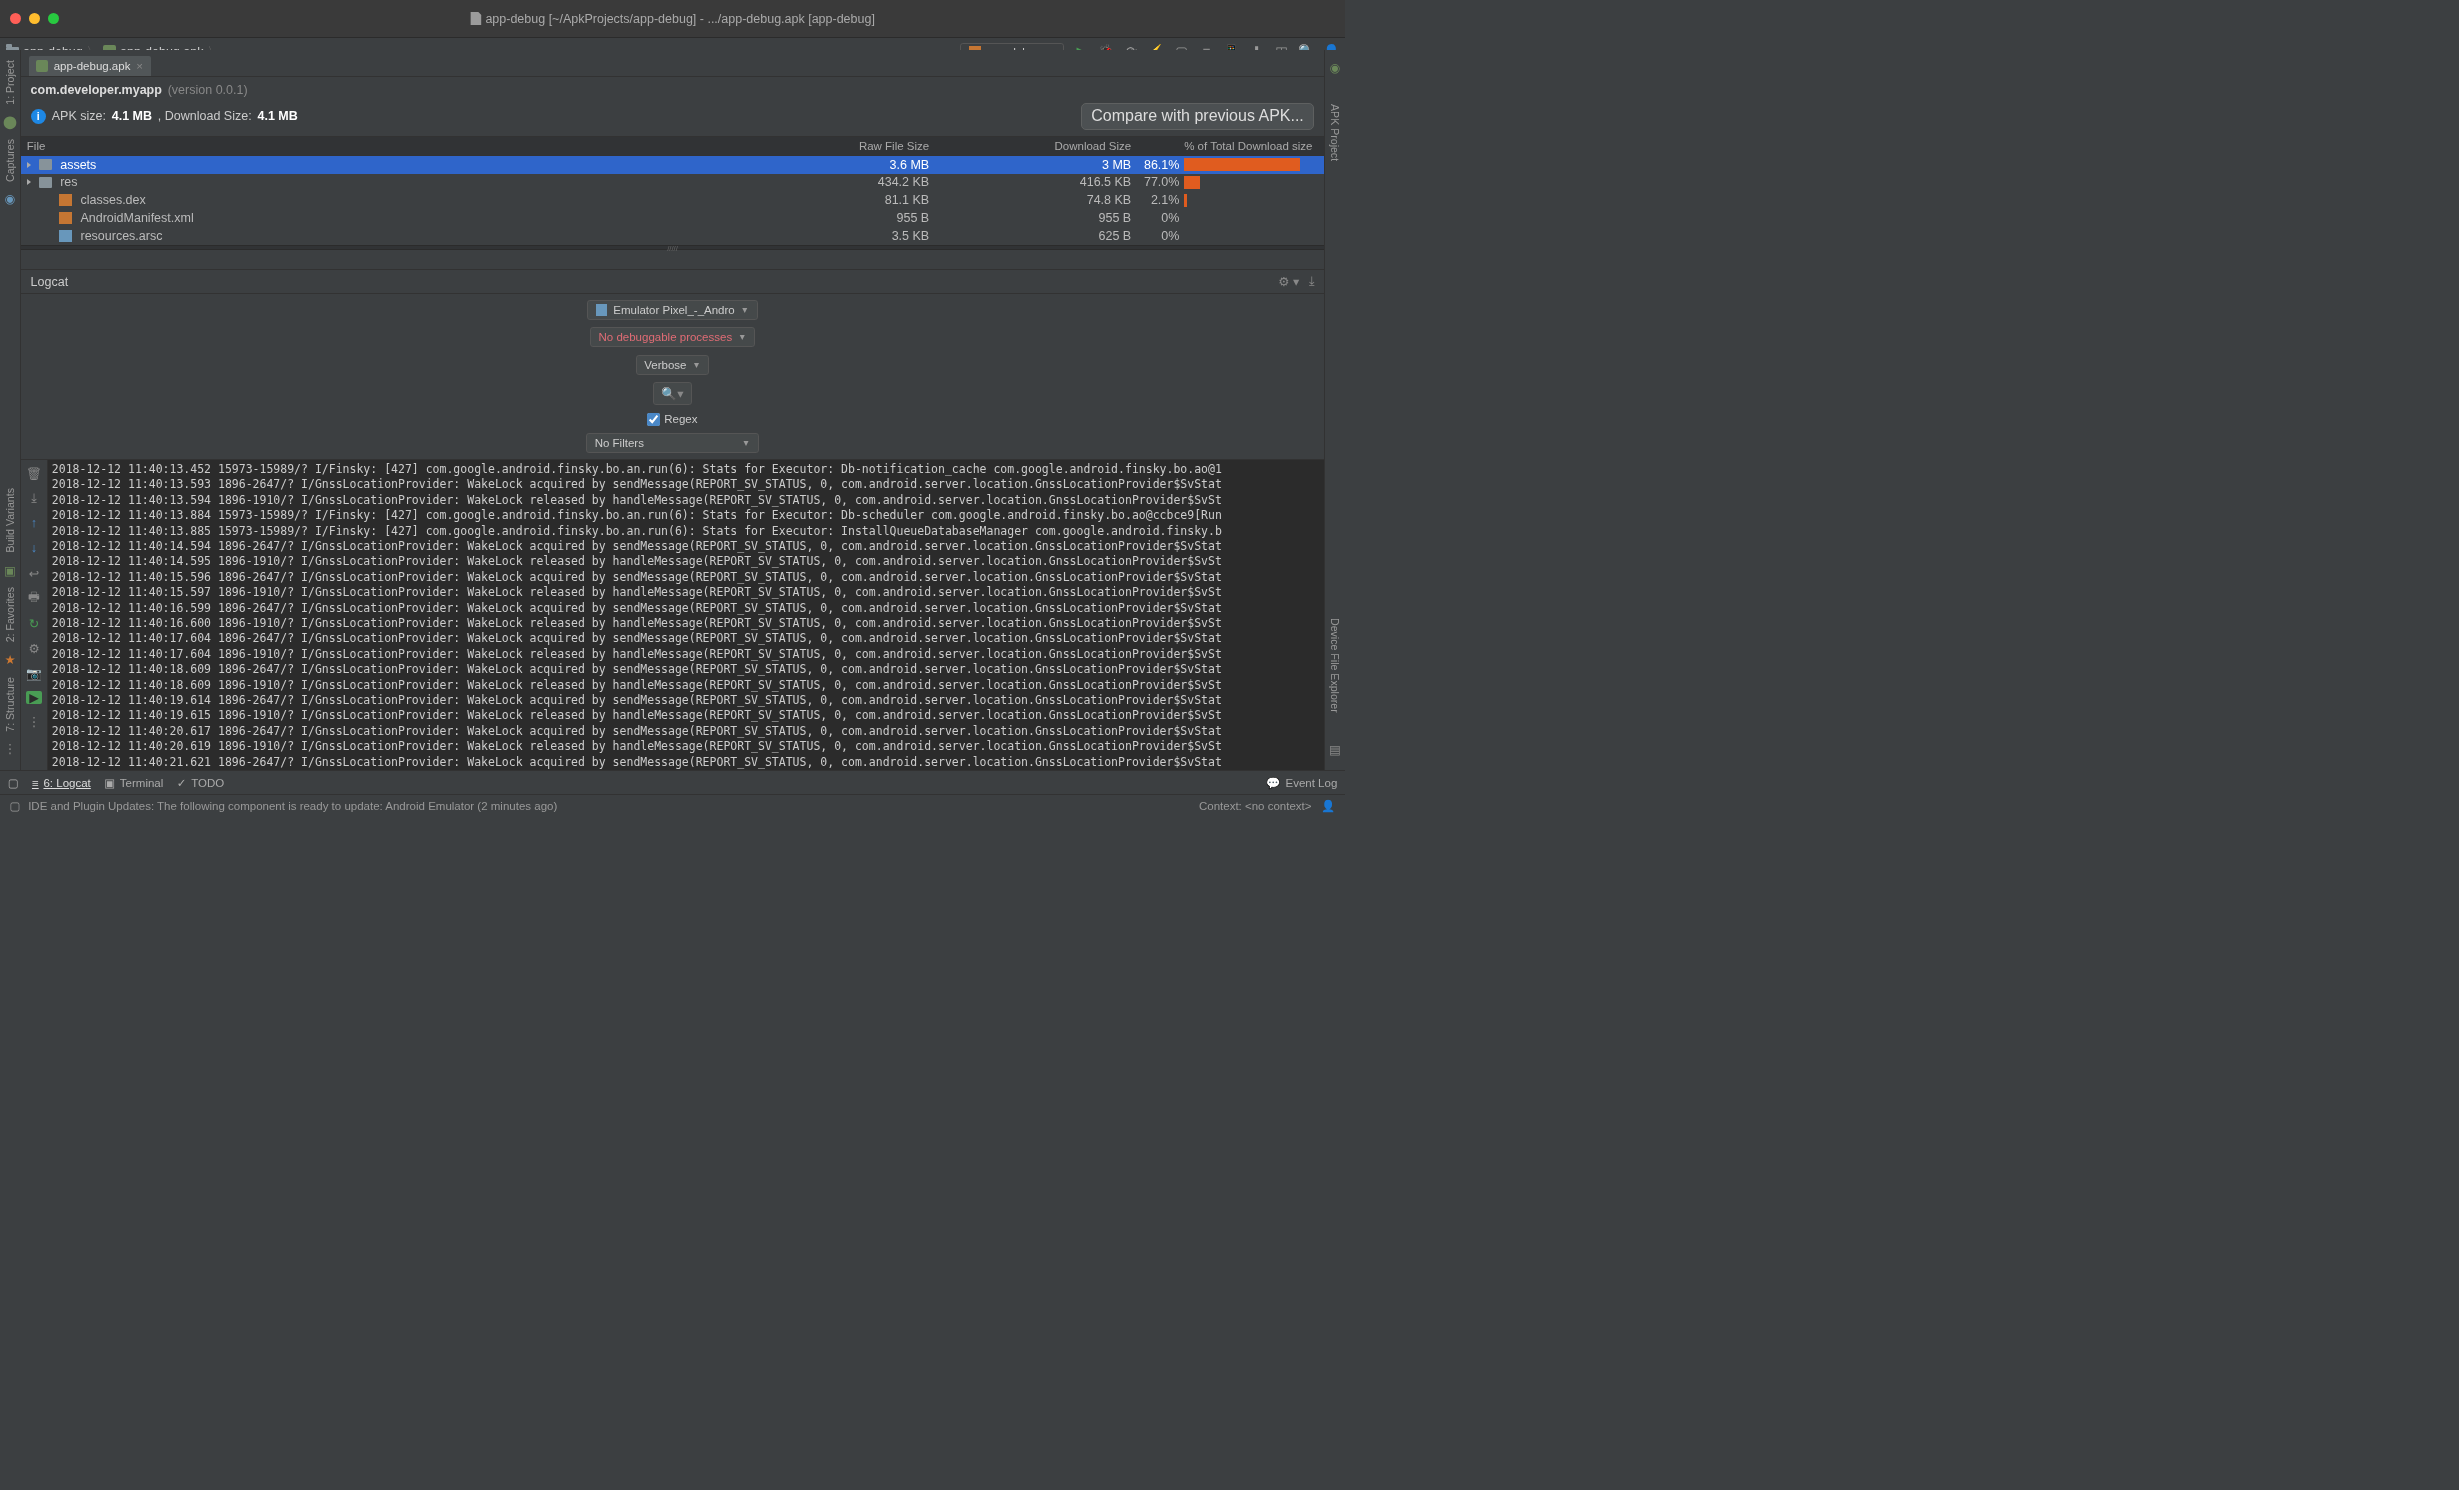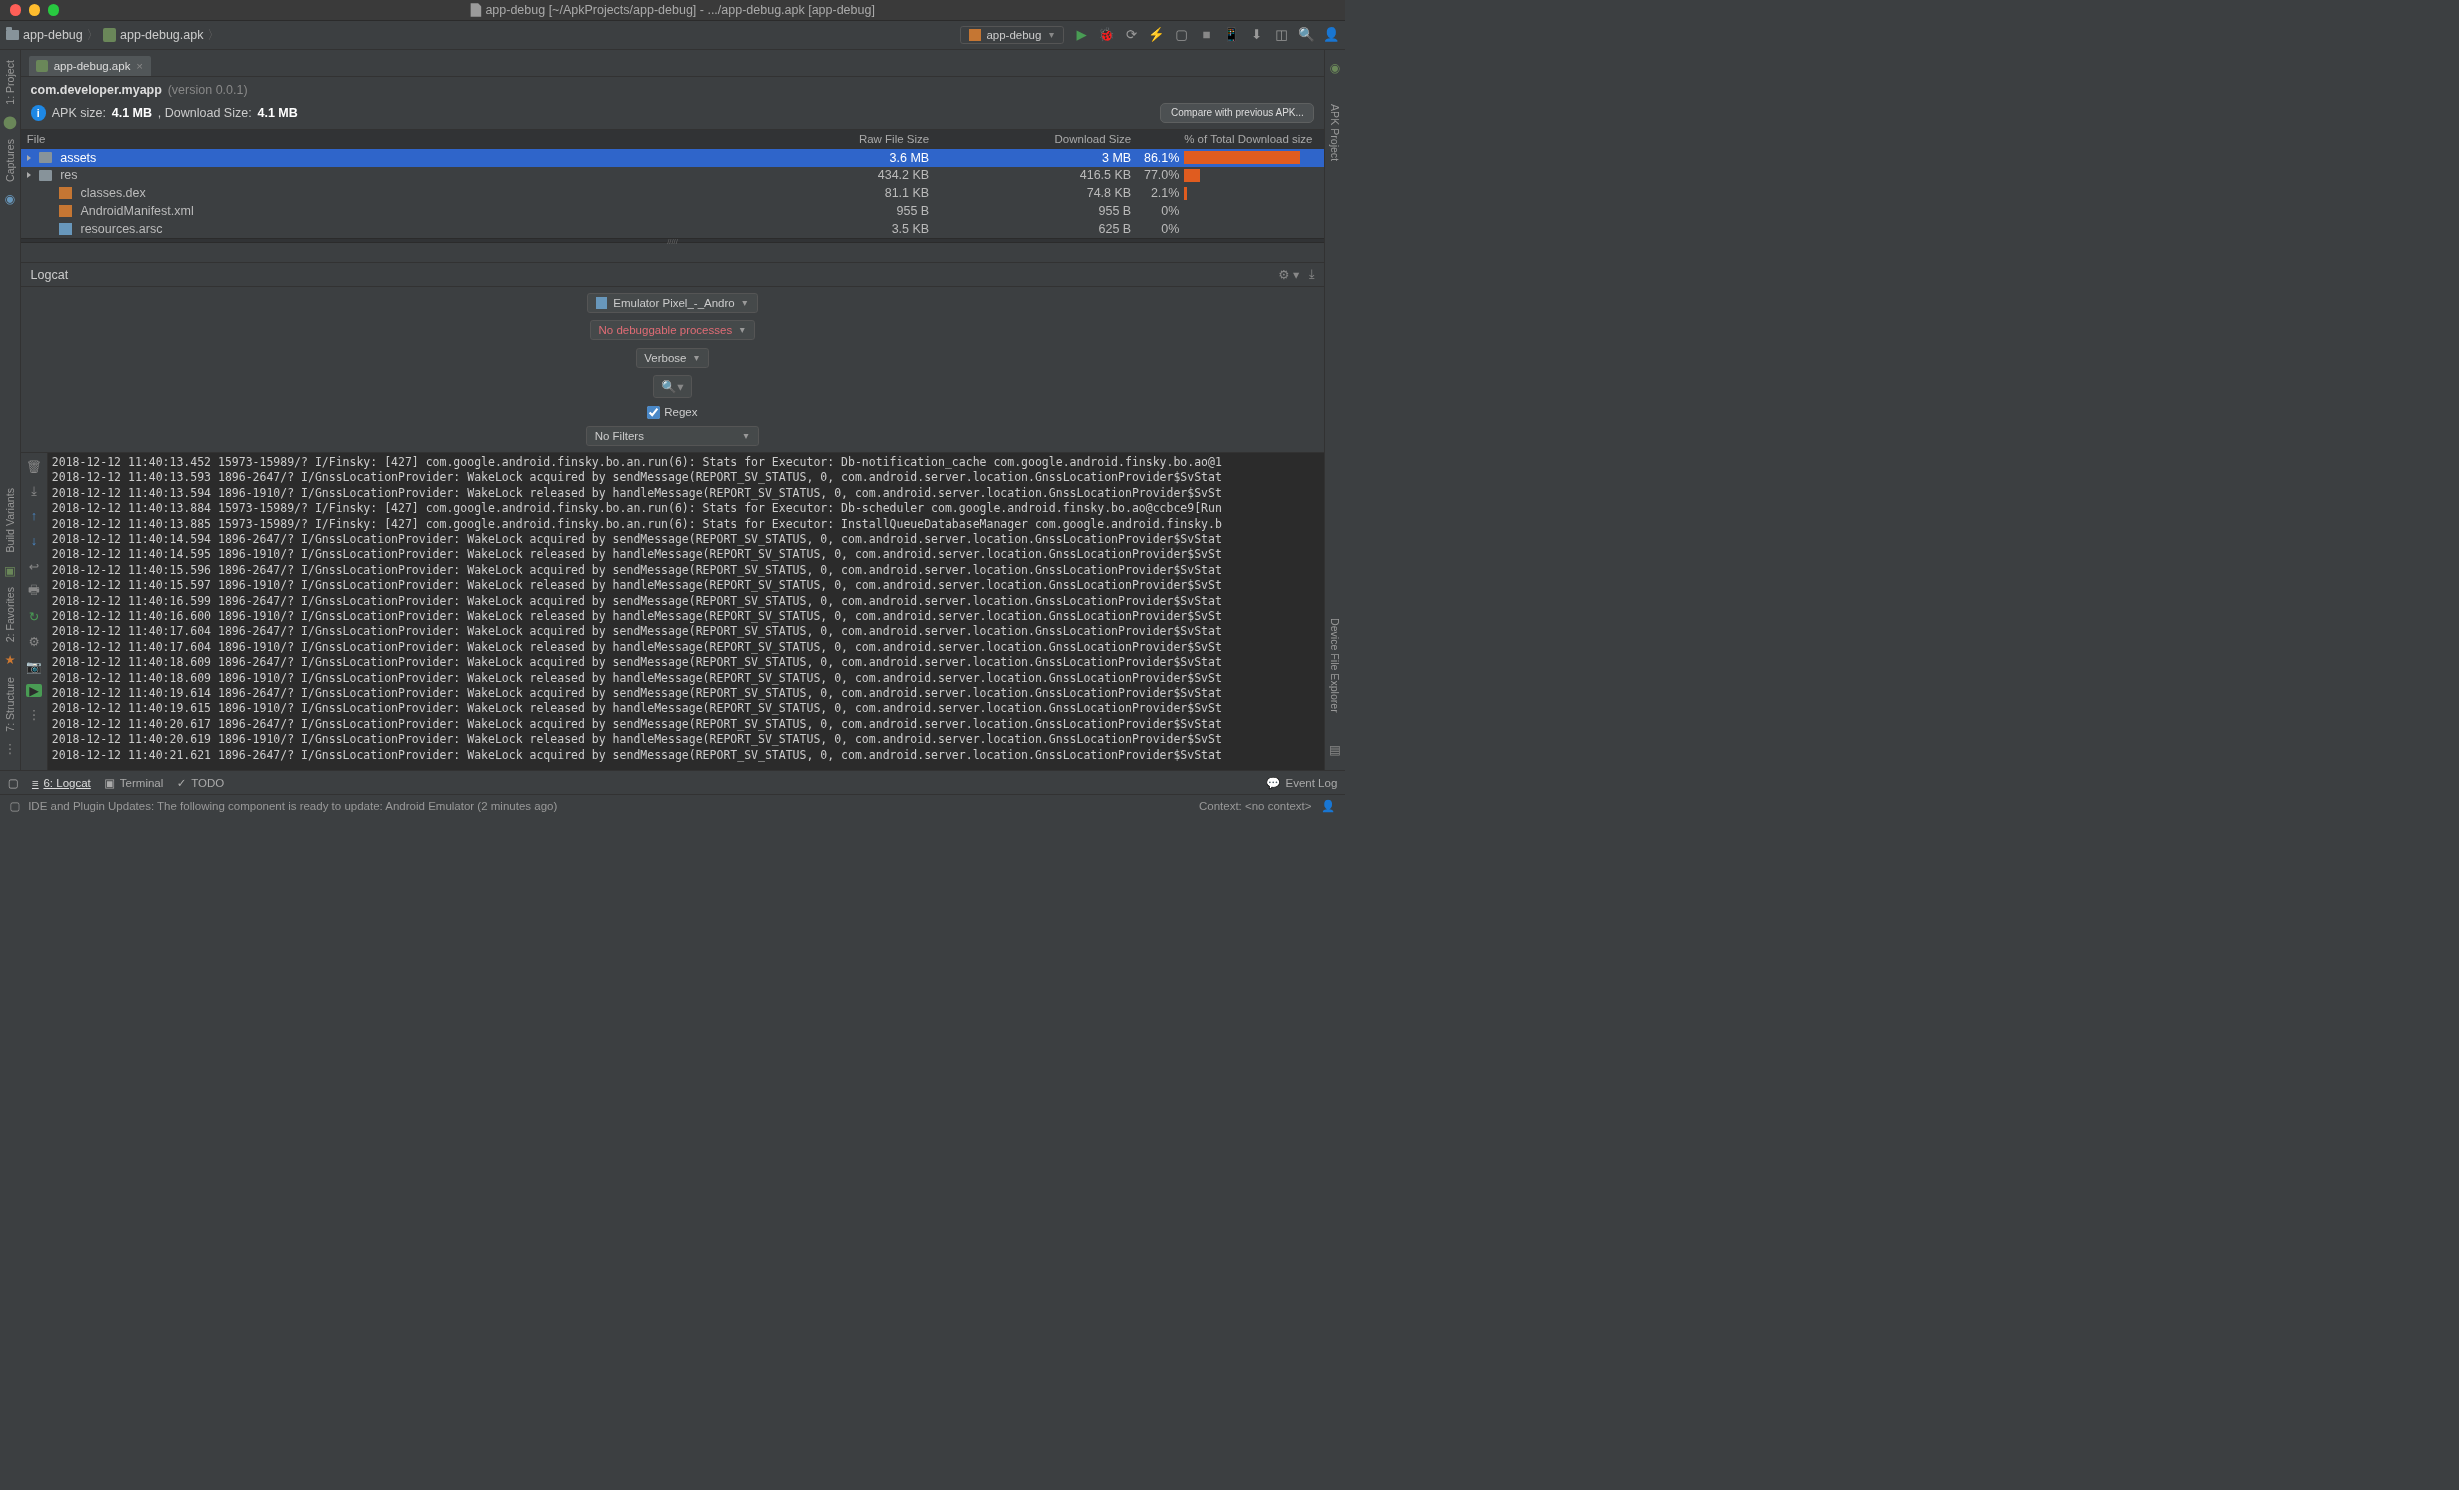--- a/index.html
+++ b/index.html
@@ -8,21 +8,21 @@
   color:#bbbbbb;
   font-family:-apple-system,BlinkMacSystemFont,"Segoe UI",Arial,sans-serif;
   font-size:12.5px;
   width:1345px;
   height:816px;
   overflow:hidden;
   position:relative;
 }
 
 .titlebar {
-  height:21px;
+  height:38px;
   background:#3a3a3a;
   display:flex;
   align-items:center;
   border-bottom:1px solid #2b2b2b;
   position:relative;
 }
 .traffic { display:flex; gap:7.7px; padding-left:9.6px; }
 .traffic span { width:11.5px; height:11.5px; border-radius:50%; display:inline-block; }
 .tl-close{background:#ff5f57;} .tl-min{background:#ffbd2e;} .tl-max{background:#28c940;}
 .title-text { position:absolute; left:50%; transform:translateX(-50%); color:#aaa; font-size:12.5px; display:flex; align-items:center; gap:3.8px;}
@@ -70,21 +70,21 @@
 .tabstrip { height:27px; background:#3c3f41; display:flex; align-items:flex-end; padding-left:7.7px; border-bottom:1px solid #323232;}
 .tab { background:#515658; padding:3.8px 7.7px; display:flex; align-items:center; gap:5.8px; font-size:11.5px; color:#ddd; border-radius:1.9px 1.9px 0 0;}
 .tab .close { color:#888; font-size:11.5px; cursor:pointer;}
 
 .apk-header { background:#3c3f41; padding:5.8px 9.6px; border-bottom:1px solid #323232;}
 .pkg-line { display:flex; align-items:center; gap:5.8px; color:#ddd; font-weight:600;}
 .pkg-line .ver { color:#888; font-weight:400;}
 .size-line { display:flex; align-items:center; justify-content:space-between; margin-top:5.8px;}
 .size-left { display:flex; align-items:center; gap:5.8px; color:#ccc; font-size:12.5px;}
 .info-ball { width:15.4px; height:15.4px; border-radius:50%; background:#1e88e5; color:#fff; display:flex; align-items:center; justify-content:center; font-size:10.6px; font-weight:bold;}
-.cmp-btn { background:#4c5052; border:1px solid #5e6060; color:#ddd; padding:3.8px 9.6px; font-size:10px; border-radius:5px; cursor:pointer;}
+.cmp-btn { background:#4c5052; border:1px solid #5e6060; color:#ddd; padding:3.8px 9.6px; font-size:16px; border-radius:5px; cursor:pointer;}
 
 .file-table { background:#3c3f41; }
 .ft-header { display:flex; font-size:11.5px; color:#aaa; border-bottom:1px solid #323232; padding:2.9px 5.8px; background:#313335;align-items:center;}
 .col-file{flex:1;}
 .col-raw{width:211px;text-align:right;}
 .col-dl{width:202px;text-align:right;}
 .col-pct{width:53px;text-align:right;padding-right:4.8px;}
 .col-bar{width:134px;}
 .ft-row { display:flex; align-items:center; padding:1.9px 5.8px; font-size:12.5px;}
 .ft-row.sel{background:#2f65ca;color:#fff;}

